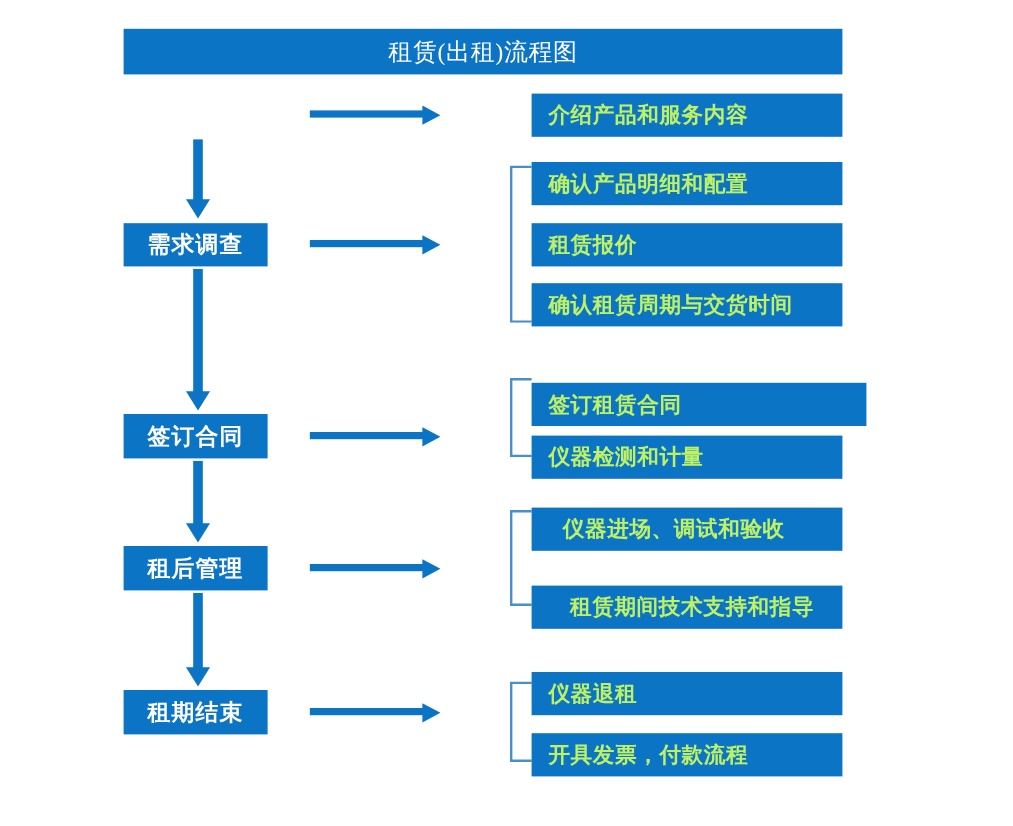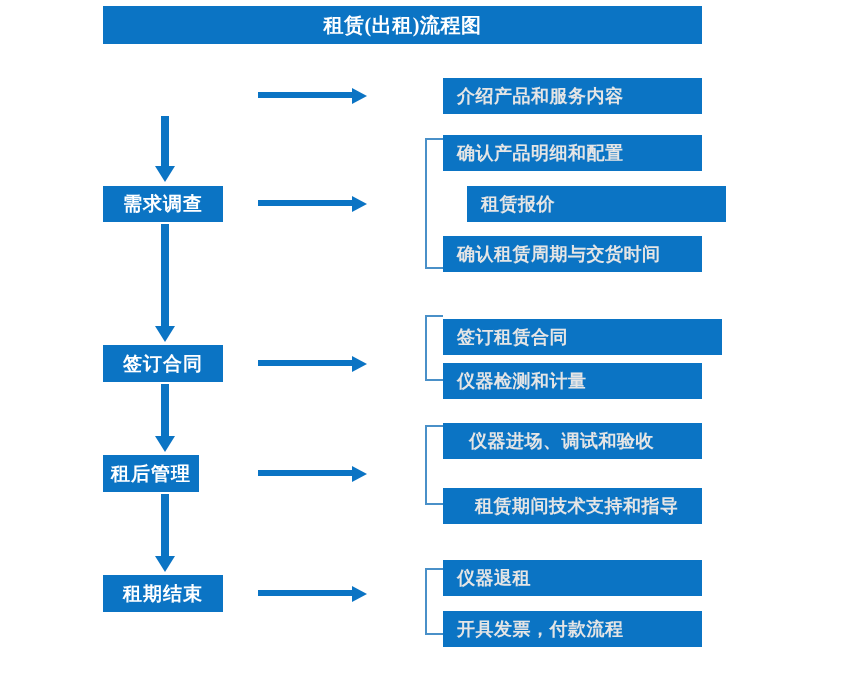--- a/index.html
+++ b/index.html
@@ -13,47 +13,47 @@
   #canvas {
     position: relative;
     width: 844px;
     height: 688px;
     background: #ffffff;
     overflow: hidden;
   }
   .title-bar {
     position: absolute;
     left: 103px;
-    top: 6px;
+    top: 24px;
     width: 599px;
     height: 38px;
     background: #0B74C4;
     color: #ffffff;
     font-size: 20px;
-    font-weight: bold;
+    font-weight: normal;
     display: flex;
     align-items: center;
     justify-content: center;
     letter-spacing: 0.5px;
   }
   .stage-box {
     position: absolute;
     background: #0B74C4;
     color: #ffffff;
     font-size: 19px;
     font-weight: bold;
     display: flex;
     align-items: center;
     justify-content: center;
     letter-spacing: 1px;
   }
   .detail-box {
     position: absolute;
     background: #0B74C4;
-    color: #e5e5e5;
+    color: #bef264;
     font-size: 18px;
     font-weight: bold;
     display: flex;
     align-items: center;
     padding-left: 14px;
     box-sizing: border-box;
     letter-spacing: 0.5px;
   }
   .v-arrow {
     position: absolute;
@@ -72,21 +72,21 @@
 
 <div id="canvas">
 
   <div class="title-bar">租赁(出租)流程图</div>
 
 
   <div class="stage-box" style="left:103px; top:186px; width:120px; height:36px;text-align:right;">需求调查</div>
 
   <div class="stage-box" style="left:103px; top:345px; width:120px; height:37px;">签订合同</div>
 
-  <div class="stage-box" style="left:103px; top:455px; width:96px; height:37px;">租后管理</div>
+  <div class="stage-box" style="left:103px; top:455px; width:120px; height:37px;">租后管理</div>
 
   <div class="stage-box" style="left:103px; top:575px; width:120px; height:37px;">租期结束</div>
 
   <div class="v-arrow" style="left:152px; top:116px; height:68px;">
     <svg width="26" height="68" viewBox="0 0 26 68">
       <rect x="9" y="0" width="8" height="52" fill="#0B74C4"></rect>
       <polygon points="3,50 23,50 13,66" fill="#0B74C4"></polygon>
     </svg>
   </div>
 
@@ -167,21 +167,21 @@
   <div class="bracket" style="left:415px; top:568px; width:30px; height:67px;">
     <svg width="30" height="67" viewBox="0 0 30 67">
       <path d="M28 1 L11 1 L11 66 L28 66" fill="none" stroke="#4A90C8" stroke-width="2"></path>
     </svg>
   </div>
 
   <div class="detail-box" style="left:443px; top:78px; width:259px; height:36px;">介绍产品和服务内容</div>
 
   <div class="detail-box" style="left:443px; top:135px; width:259px; height:36px;">确认产品明细和配置</div>
 
-  <div class="detail-box" style="left:443px; top:186px; width:259px; height:36px;margin-left:24px;">租赁报价</div>
+  <div class="detail-box" style="left:443px; top:186px; width:259px; height:36px;">租赁报价</div>
 
   <div class="detail-box" style="left:443px; top:236px; width:259px; height:36px;text-align:center;">确认租赁周期与交货时间</div>
 
   <div class="detail-box" style="left:443px; top:319px; width:279px; height:36px;">签订租赁合同</div>
 
   <div class="detail-box" style="left:443px; top:363px; width:259px; height:36px;">仪器检测和计量</div>
 
   <div class="detail-box" style="left:443px; top:423px; width:259px; height:36px;padding-left:26px;">仪器进场、调试和验收</div>
 
   <div class="detail-box" style="left:443px; top:488px; width:259px; height:36px;padding-left:32px;">租赁期间技术支持和指导</div>

